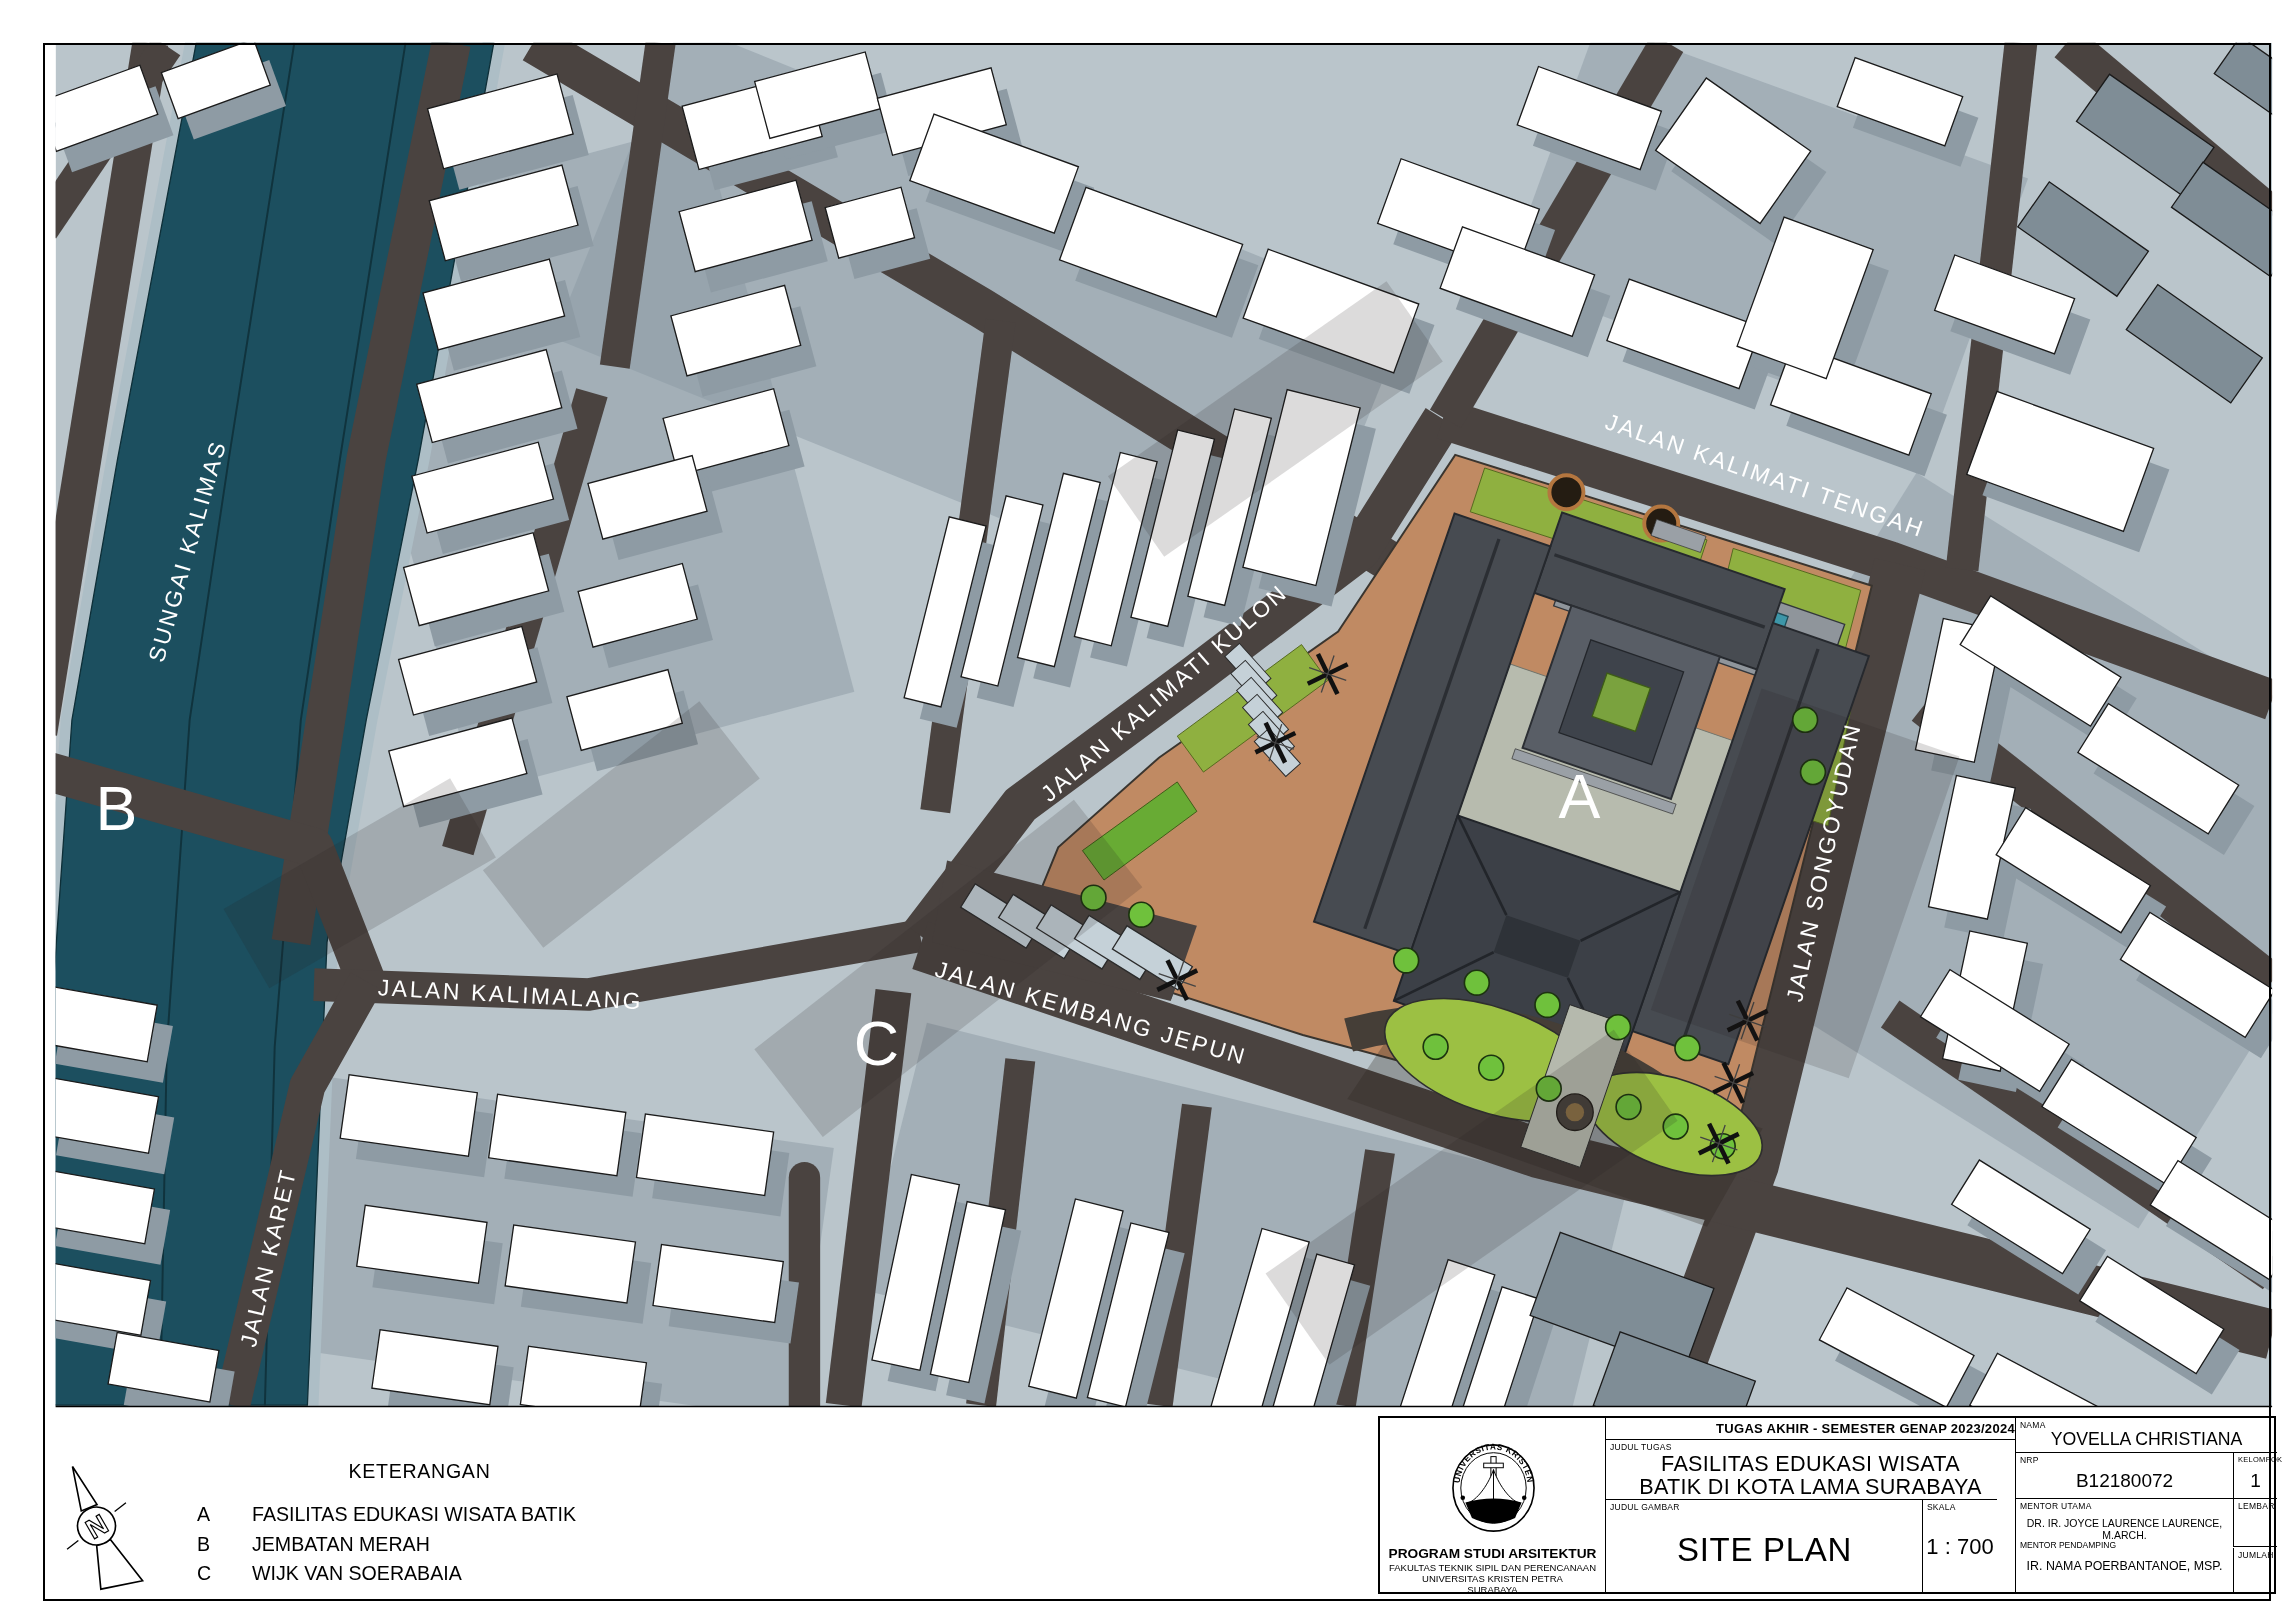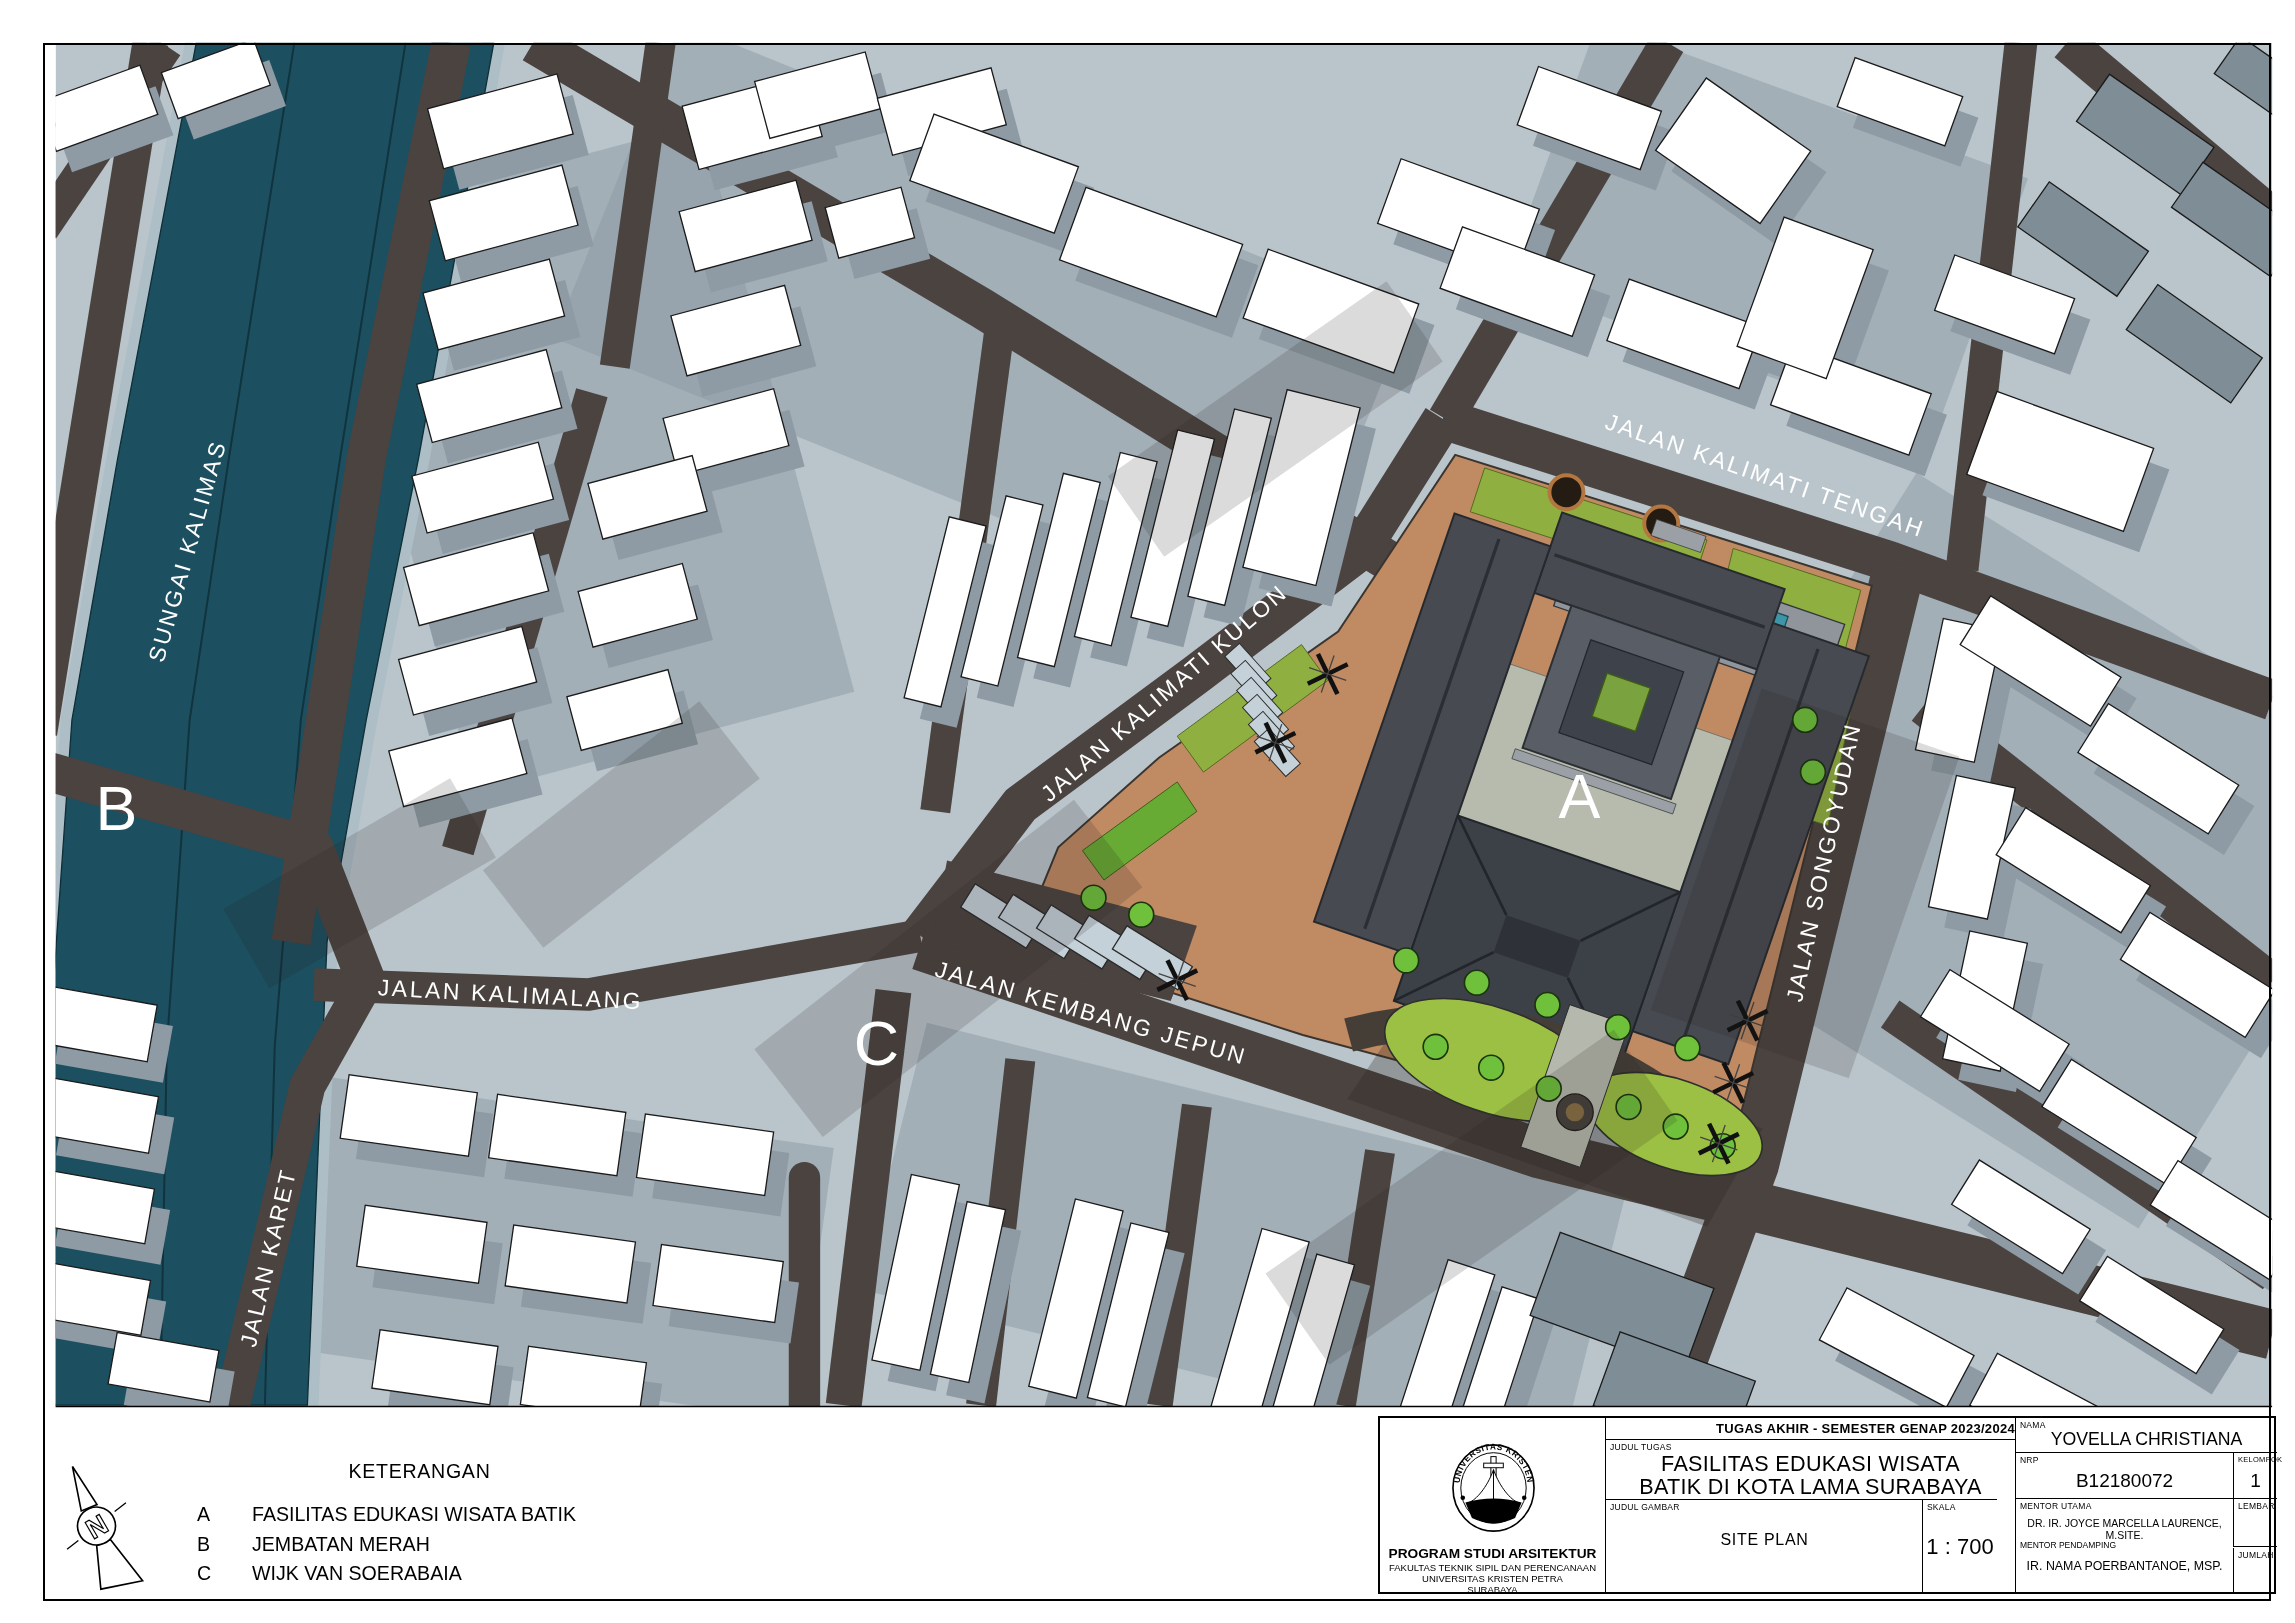--- a/index.html
+++ b/index.html
@@ -22,21 +22,21 @@
           border:2px solid #000;box-sizing:border-box;color:#000;}
   .cell{position:absolute;box-sizing:border-box;}
   .lbl{position:absolute;left:3.9px;top:2px;font-size:8.5px;letter-spacing:0.3px;}
   .c-logo{left:0;top:0;width:226px;height:174px;border-right:1.3px solid #000;}
   .c-header{left:226px;top:0;width:409px;height:22px;border-bottom:1.3px solid #000;
             text-align:right;font-weight:bold;font-size:13px;line-height:22px;letter-spacing:0.3px;}
   .c-jt{left:226px;top:22px;width:409px;height:59px;}
   .jt-lines{position:absolute;left:0;top:11.8px;width:100%;text-align:center;
             font-size:21.6px;line-height:23.6px;letter-spacing:0.3px;}
   .c-jg{left:226px;top:81px;width:317px;height:93px;border-top:1.3px solid #000;}
-  .jg-val{position:absolute;left:0;top:31px;width:100%;text-align:center;font-size:16px;letter-spacing:0.7px;}
+  .jg-val{position:absolute;left:0;top:31px;width:100%;text-align:center;font-size:33px;letter-spacing:0.7px;}
   .c-skala{left:542px;top:81px;width:75px;height:93px;border-top:1.3px solid #000;border-left:1.3px solid #000;}
   .sk-val{position:absolute;left:0;top:34px;width:100%;text-align:center;font-size:22px;}
   .c-right{left:635px;top:0;width:261px;height:174px;border-left:1.3px solid #000;}
   .c-nama{left:0;top:0;width:261px;height:35px;border-bottom:1.3px solid #000;}
   .nama-val{position:absolute;left:0;top:11px;width:100%;text-align:center;font-size:17.7px;}
   .c-nrp{left:0;top:35px;width:217px;height:46px;border-bottom:1.3px solid #000;}
   .nrp-val{position:absolute;left:0;top:17px;width:100%;text-align:center;font-size:19px;}
   .c-kel{left:217px;top:35px;width:44px;height:46px;border-bottom:1.3px solid #000;border-left:1.3px solid #000;}
   .kel-val{position:absolute;left:0;top:17px;width:100%;text-align:center;font-size:19px;}
   .c-mentor{left:0;top:81px;width:217px;height:93px;}
@@ -509,21 +509,21 @@
       <div class="cell c-nrp">
         <span class="lbl">NRP</span>
         <div class="nrp-val">B12180072</div>
       </div>
       <div class="cell c-kel">
         <span class="lbl" style="font-size:7.5px">KELOMPOK</span>
         <div class="kel-val">1</div>
       </div>
       <div class="cell c-mentor">
         <span class="lbl">MENTOR UTAMA</span>
-        <div class="m1">DR. IR. JOYCE MARCELLA LAURENCE, M.SITE.</div>
+        <div class="m1">DR. IR. JOYCE LAURENCE LAURENCE, M.ARCH.</div>
         <span class="lbl2">MENTOR PENDAMPING</span>
         <div class="m2">IR. NAMA POERBANTANOE, MSP.</div>
       </div>
       <div class="cell c-lembar">
         <span class="lbl">LEMBAR</span>
       </div>
       <div class="cell c-jumlah">
         <span class="lbl">JUMLAH</span>
       </div>
     </div>

